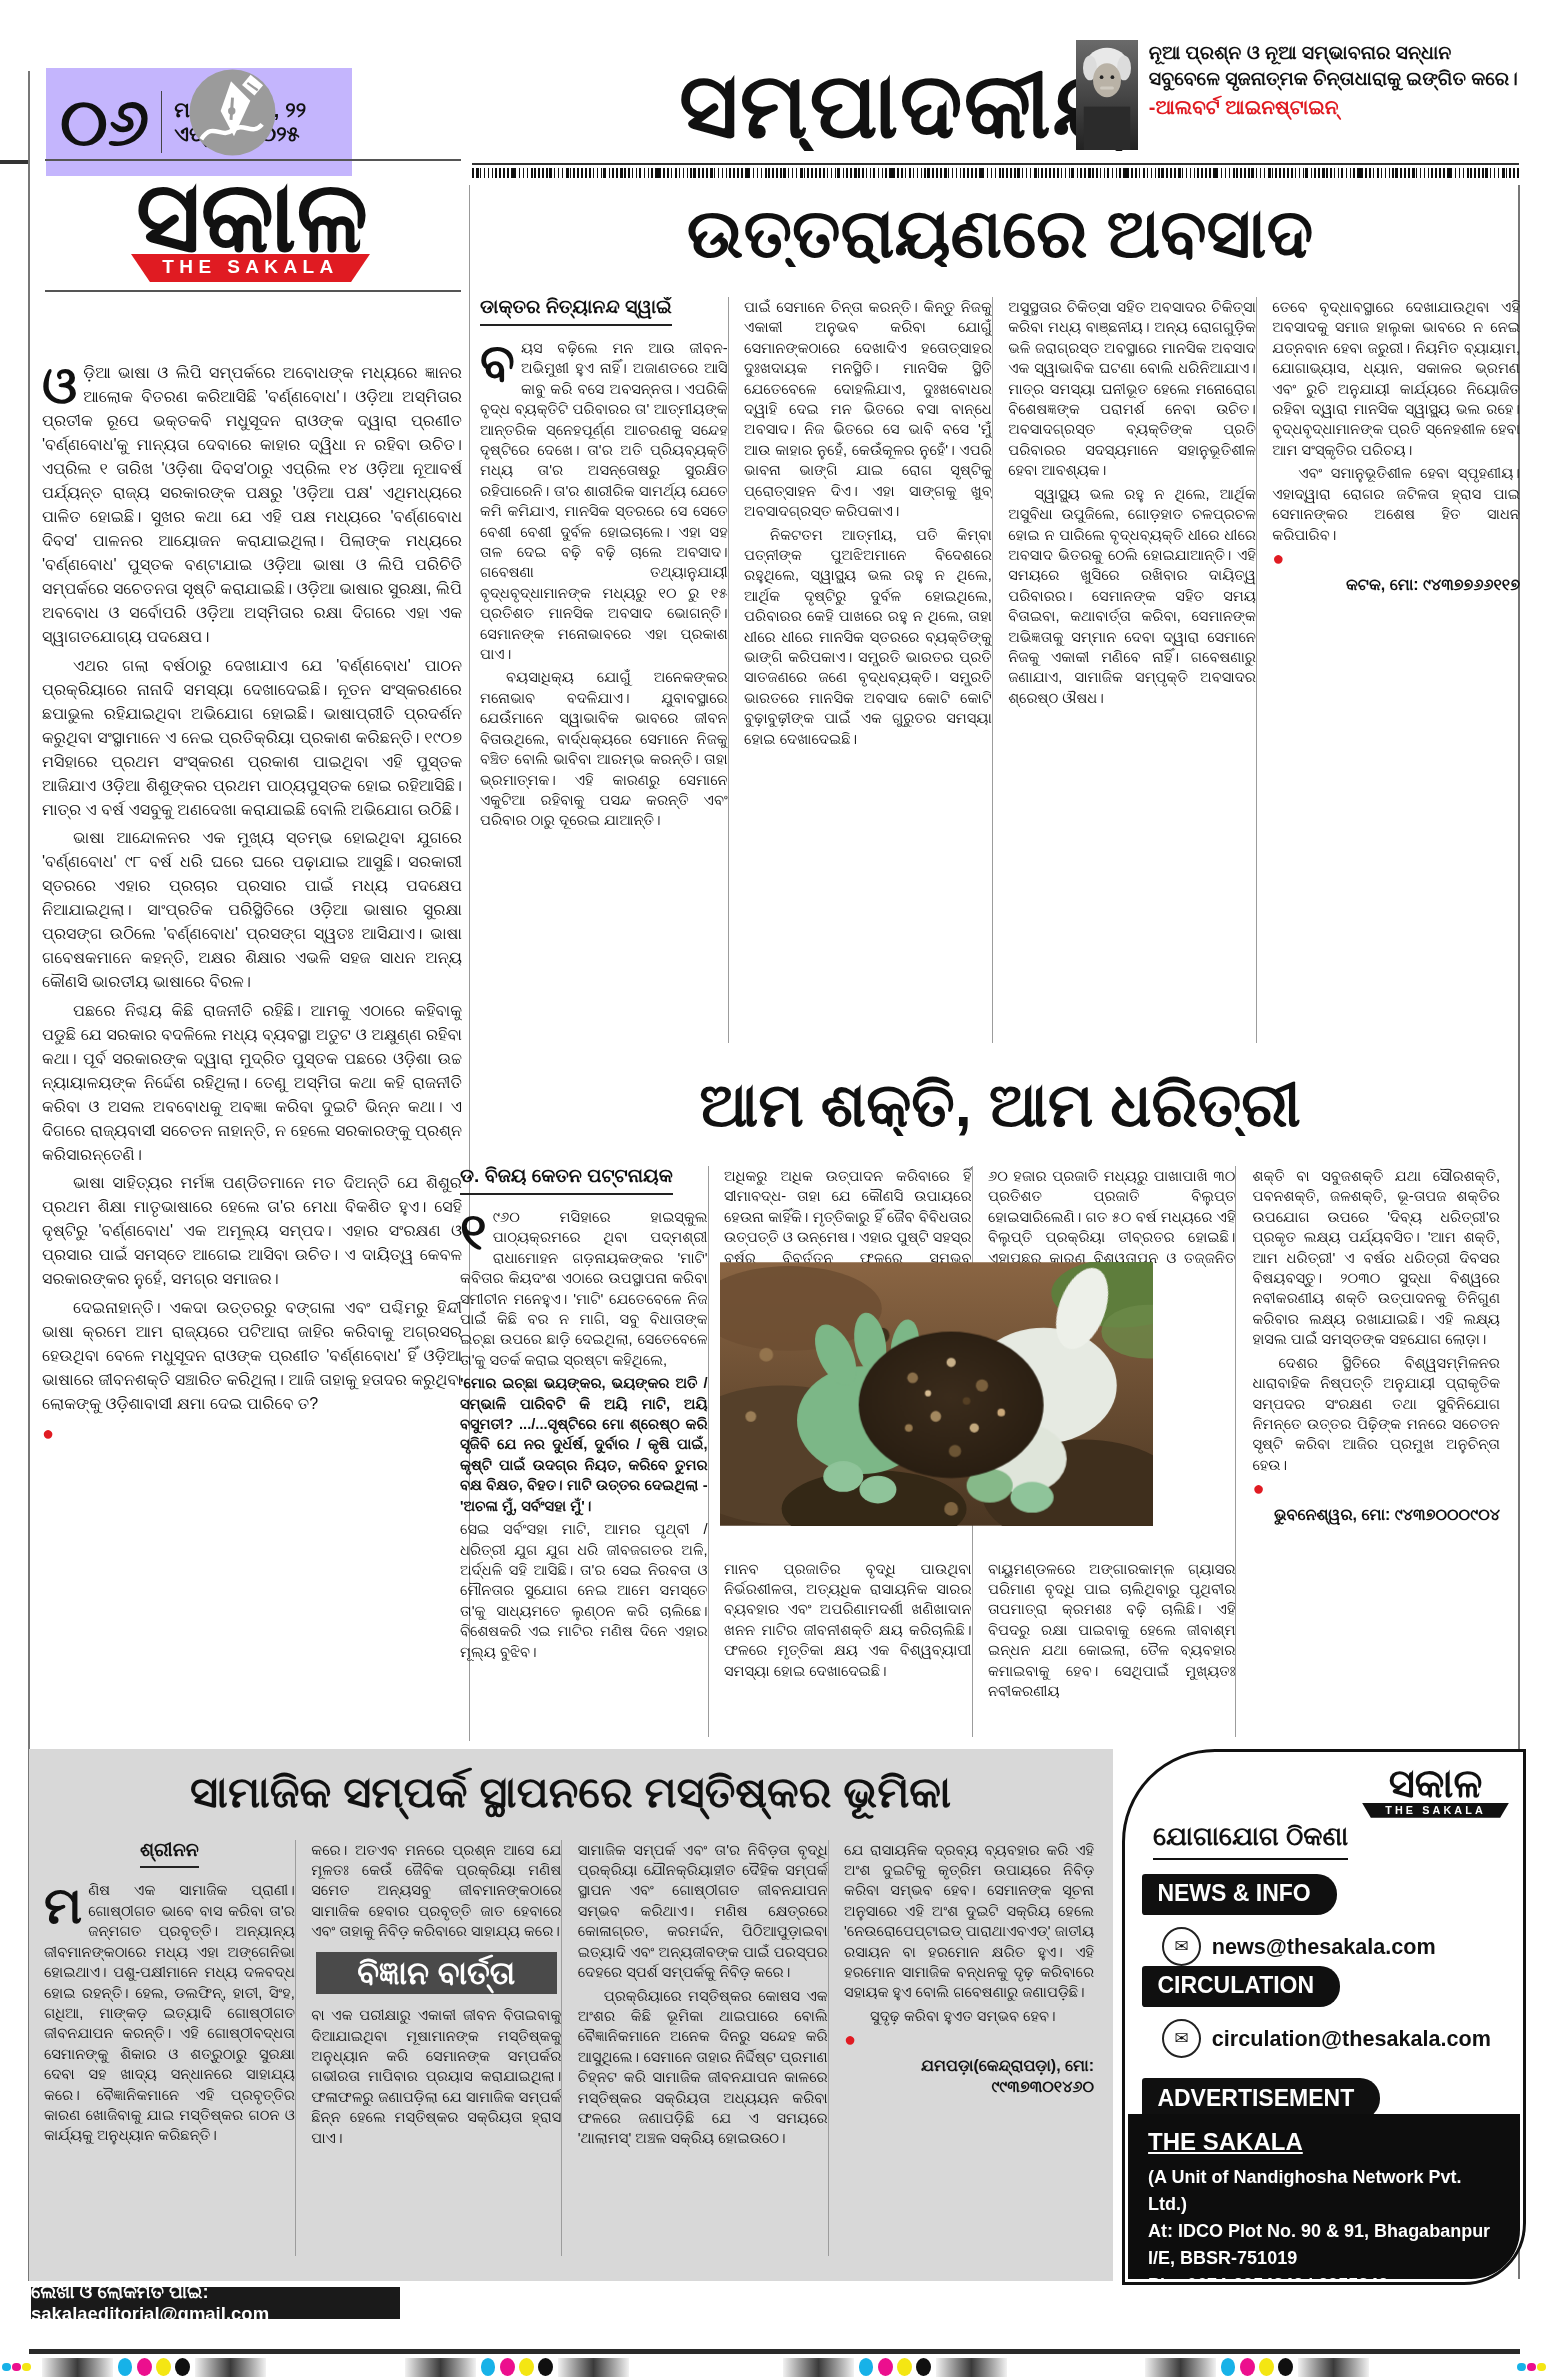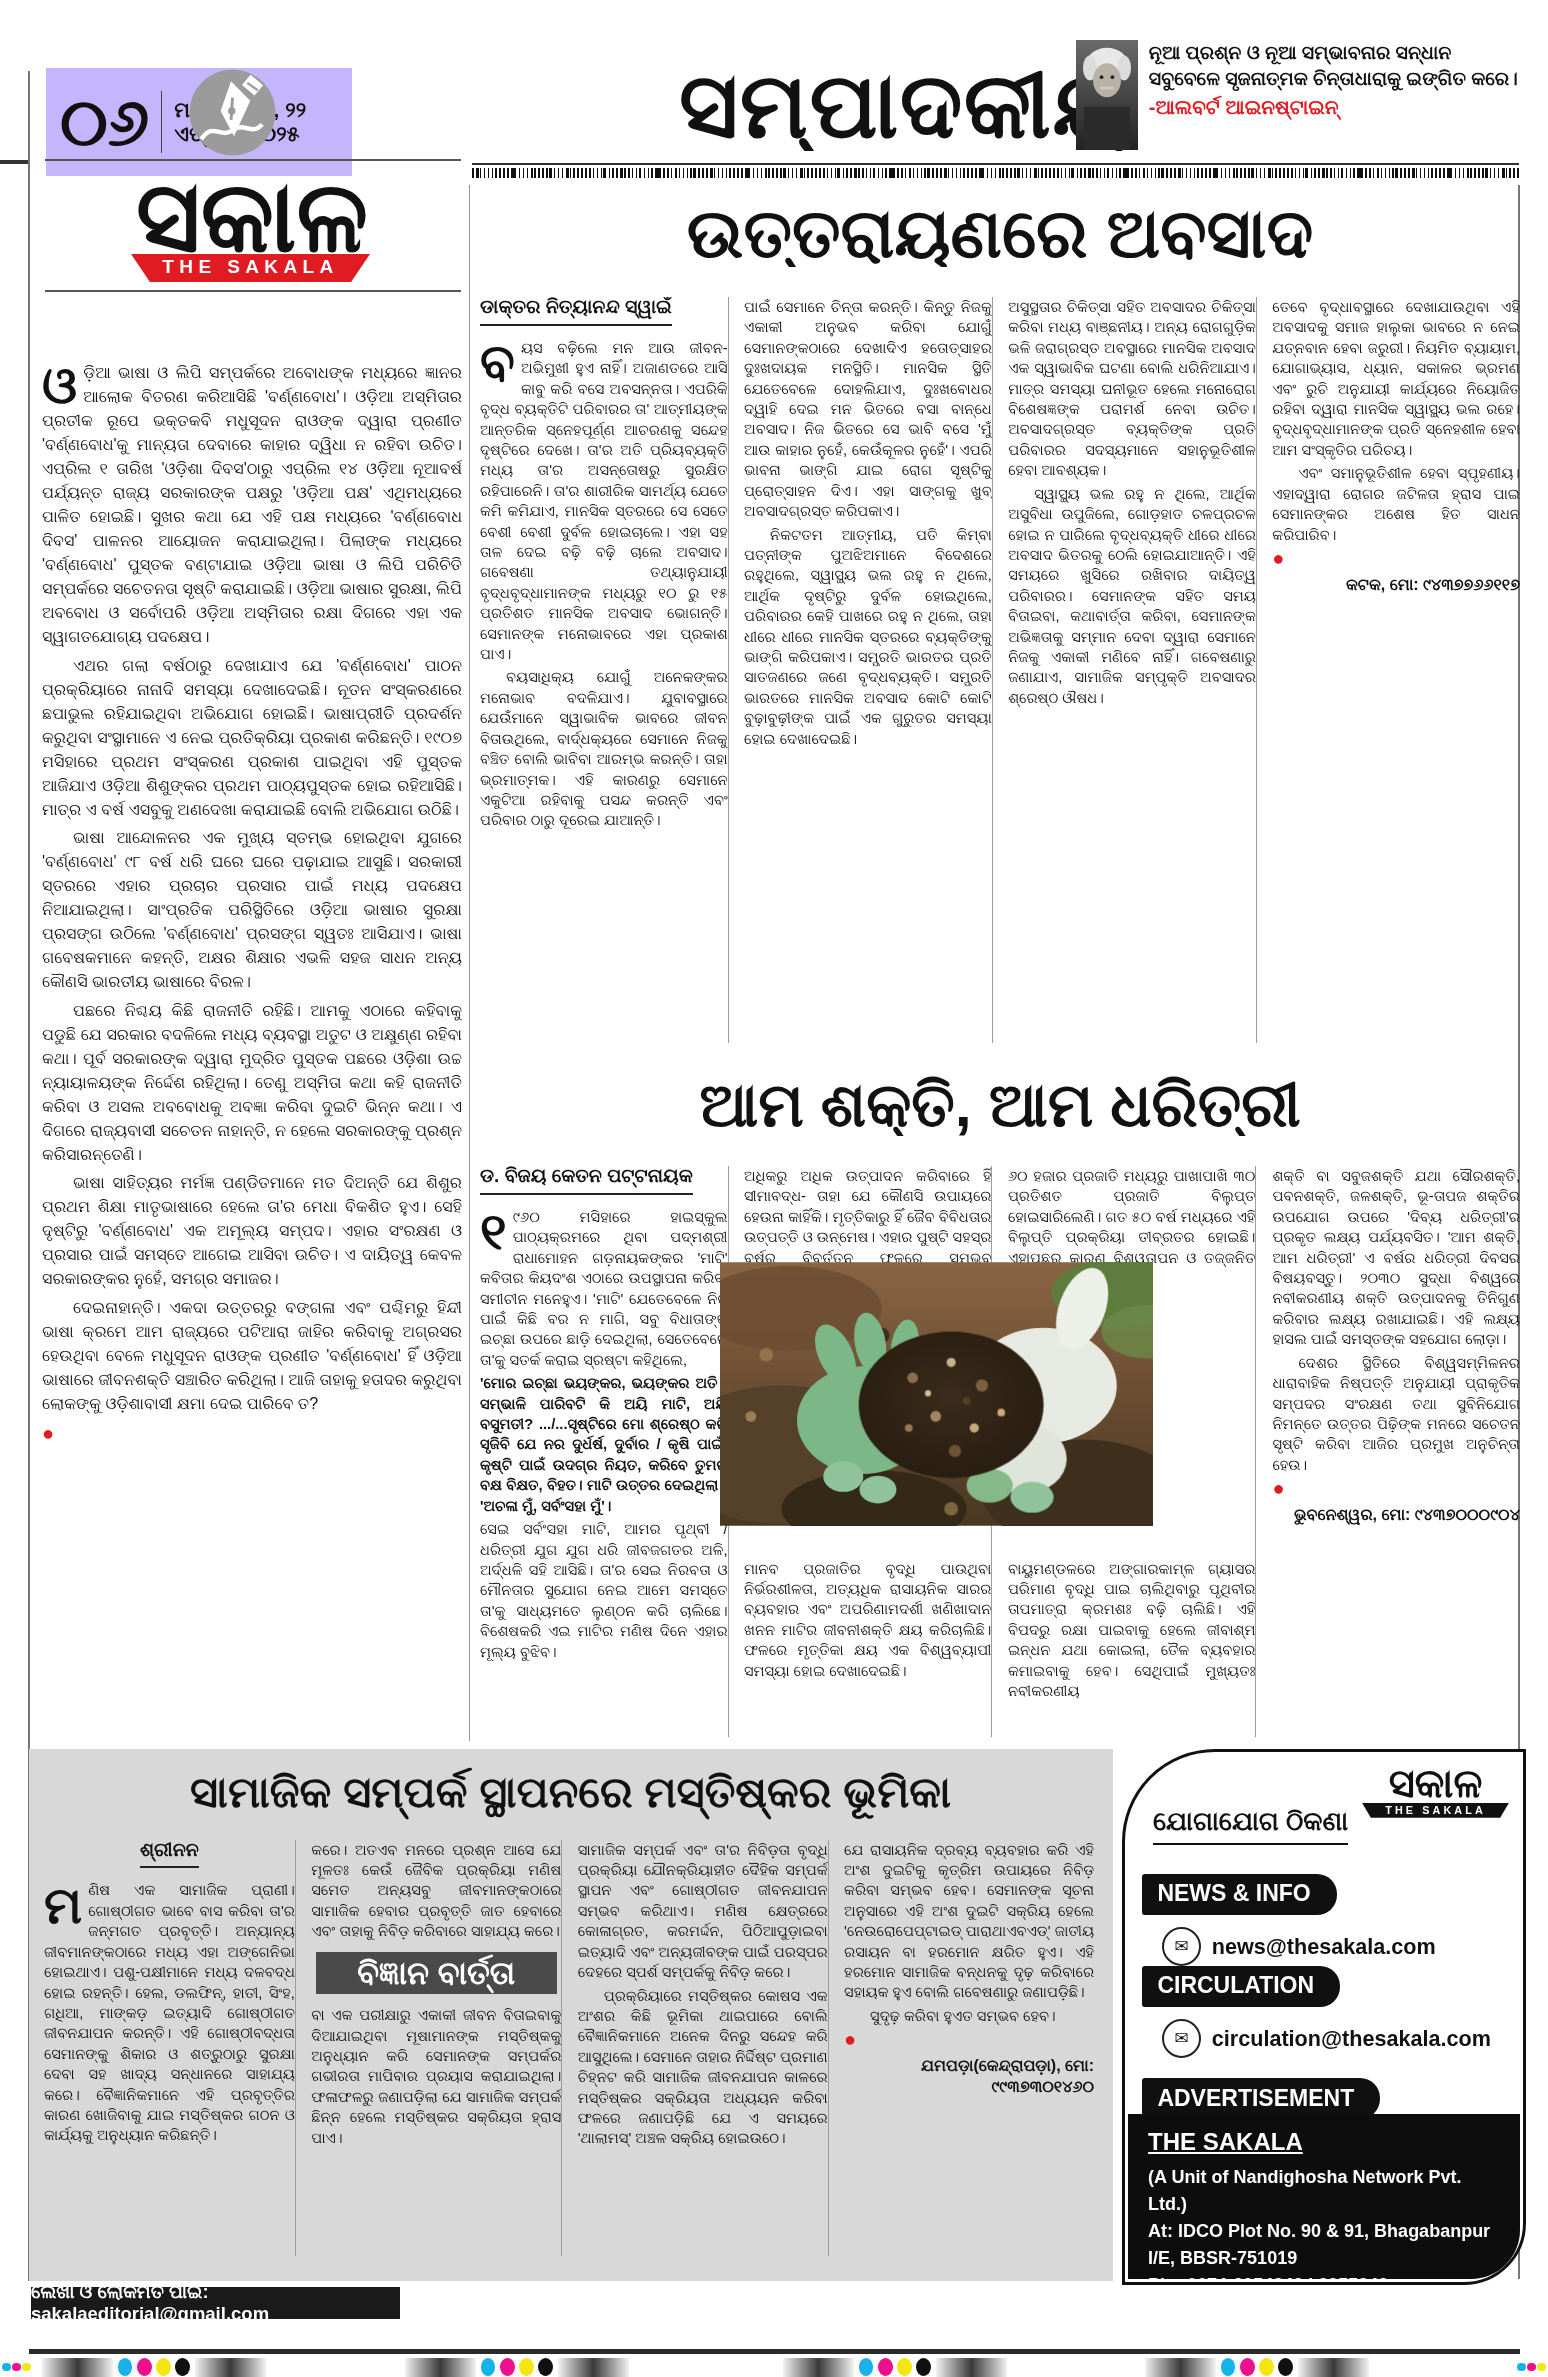--- a/index.html
+++ b/index.html
@@ -170,21 +170,21 @@
       <div class="body-col">
           <p>ତେବେ ବୃଦ୍ଧାବସ୍ଥାରେ ଦେଖାଯାଉଥିବା ଏହି ଅବସାଦକୁ ସମାଜ ହାଲୁକା ଭାବରେ ନ ନେଇ ଯତ୍ନବାନ ହେବା ଜରୁରୀ। ନିୟମିତ ବ୍ୟାୟାମ, ଯୋଗାଭ୍ୟାସ, ଧ୍ୟାନ, ସକାଳର ଭ୍ରମଣ ଏବଂ ରୁଚି ଅନୁଯାୟୀ କାର୍ଯ୍ୟରେ ନିୟୋଜିତ ରହିବା ଦ୍ୱାରା ମାନସିକ ସ୍ୱାସ୍ଥ୍ୟ ଭଲ ରହେ। ବୃଦ୍ଧବୃଦ୍ଧାମାନଙ୍କ ପ୍ରତି ସ୍ନେହଶୀଳ ହେବା ଆମ ସଂସ୍କୃତିର ପରିଚୟ।</p>
           <p>ଏବଂ ସମାନୁଭୂତିଶୀଳ ହେବା ସ୍ପୃହଣୀୟ। ଏହାଦ୍ୱାରା ରୋଗର ଜଟିଳତା ହ୍ରାସ ପାଇ ସେମାନଙ୍କର ଅଶେଷ ହିତ ସାଧନ କରିପାରିବ।</p>
         </div>
       <span class="endmark">●</span>
       <div class="sign">କଟକ, ମୋ: ୯୪୩୭୭୬୬୧୧୭</div>
     </div>
   </div>
 
   <div class="abs art-head" style="left:480px;top:1075px;width:1040px;font-size:61px;">ଆମ ଶକ୍ତି, ଆମ ଧରିତ୍ରୀ</div>
-  <div class="abs cols artbody" style="left:480px;top:1166px;width:1040px;height:571px;">
+  <div class="abs cols artbody" style="left:460px;top:1166px;width:1040px;height:571px;justify-content:flex-end;">
     <div class="col" style="width:248px;">
       <div><span class="byline">ଡ. ବିଜୟ କେତନ ପଟ୍ଟନାୟକ</span></div>
       <span class="dropcap">୧</span>
       <div class="body-col">
           <p>୯୬୦ ମସିହାରେ ହାଇସ୍କୁଲ ପାଠ୍ୟକ୍ରମରେ ଥିବା ପଦ୍ମଶ୍ରୀ ରାଧାମୋହନ ଗଡ଼ନାୟକଙ୍କର 'ମାଟି' କବିତାର କିୟଦଂଶ ଏଠାରେ ଉପସ୍ଥାପନା କରିବା ସମୀଚୀନ ମନେହୁଏ। 'ମାଟି' ଯେତେବେଳେ ନିଜ ପାଇଁ କିଛି ବର ନ ମାଗି, ସବୁ ବିଧାତାଙ୍କ ଇଚ୍ଛା ଉପରେ ଛାଡ଼ି ଦେଇଥିଲା, ସେତେବେଳେ ତା'କୁ ସତର୍କ କରାଇ ସ୍ରଷ୍ଟା କହିଥିଲେ,</p>
         </div>
       <div class="body-col q">
           <p>'ମୋର ଇଚ୍ଛା ଭୟଙ୍କର, ଭୟଙ୍କର ଅତି / ସମ୍ଭାଳି ପାରିବଟି କି ଅୟି ମାଟି, ଅୟି ବସୁମତୀ? .../...ସୃଷ୍ଟିରେ ମୋ ଶ୍ରେଷ୍ଠ କରି ସୃଜିବି ଯେ ନର ଦୁର୍ଧର୍ଷ, ଦୁର୍ବାର / କୃଷି ପାଇଁ, କୃଷ୍ଟି ପାଇଁ ଉଦଗ୍ର ନିୟତ, କରିବେ ତୁମର ବକ୍ଷ ବିକ୍ଷତ, ବିହତ। ମାଟି ଉତ୍ତର ଦେଇଥିଲା - 'ଅଚଳା ମୁଁ, ସର୍ବଂସହା ମୁଁ'।</p>
         </div>
       <div class="body-col">
@@ -314,21 +314,21 @@
         <div class="sign">ଯମପଡ଼ା(କେନ୍ଦ୍ରାପଡ଼ା), ମୋ: ୯୯୩୭୩୦୧୪୬୦</div>
       </div>
     </div>
   </div>
 
   <div class="abs contact" style="left:1122px;top:1749px;width:398px;height:530px;">
     <div class="abs" style="right:14px;top:10.8px;width:147px;">
       <div class="minisakala">ସକାଳ</div>
       <div class="band-black">THE SAKALA</div>
     </div>
-    <div class="abs" style="left:28px;top:54px;">
+    <div class="abs" style="left:28px;top:69px;">
       <span class="c-title">ଯୋଗାଯୋଗ ଠିକଣା</span>
     </div>
     <div class="abs" style="left:17px;top:122px;width:362px;">
       <div style="">
         <span class="pill">NEWS &amp; INFO</span>
         <div class="email-row">
           <span class="env">✉</span>
           <span class="email">news@thesakala.com</span>
         </div>
       </div>

